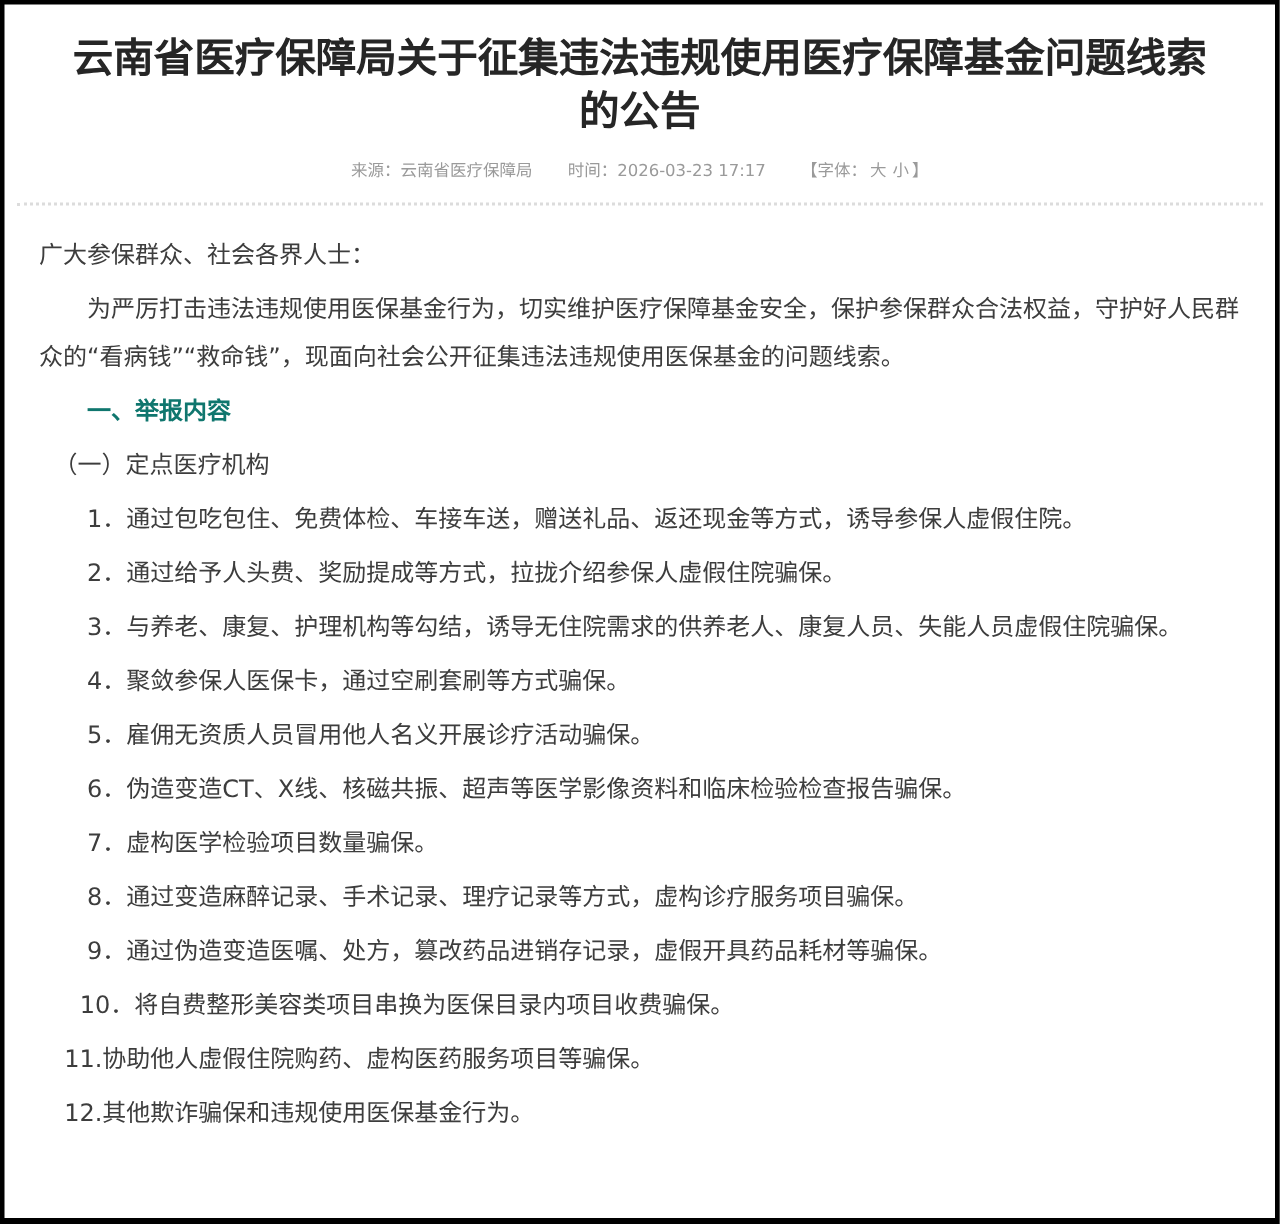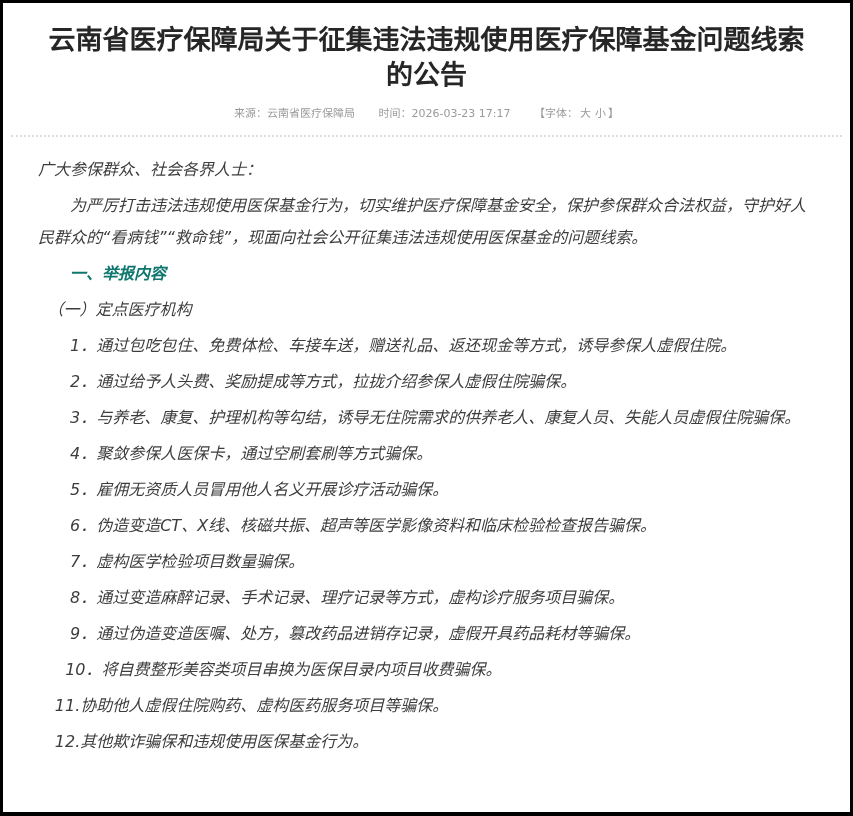--- a/index.html
+++ b/index.html
@@ -43,23 +43,22 @@
     border-top: 2px dotted #dcdcdc;
     margin: 15px 8px 0 8px;
     height: 0;
   }
   .article {
     padding: 13px 24px 0 23px;
     font-size: 16px;
     color: #3d3d3d;
   }
   .article p {
-    margin: 4px 12px;
+    margin: 4px 0;
     line-height: 2;
-    font-style: italic;
   }
   .indent-2  { text-indent: 2em; }
   .indent-17 { text-indent: 1.7em; }
   .indent-1  { text-indent: 1.05em; }
   .indent-06 { text-indent: 0.6em; }
   .heading   { font-weight: 700; color: #0f766e; }
 </style>
 </head>
 <body>
 

